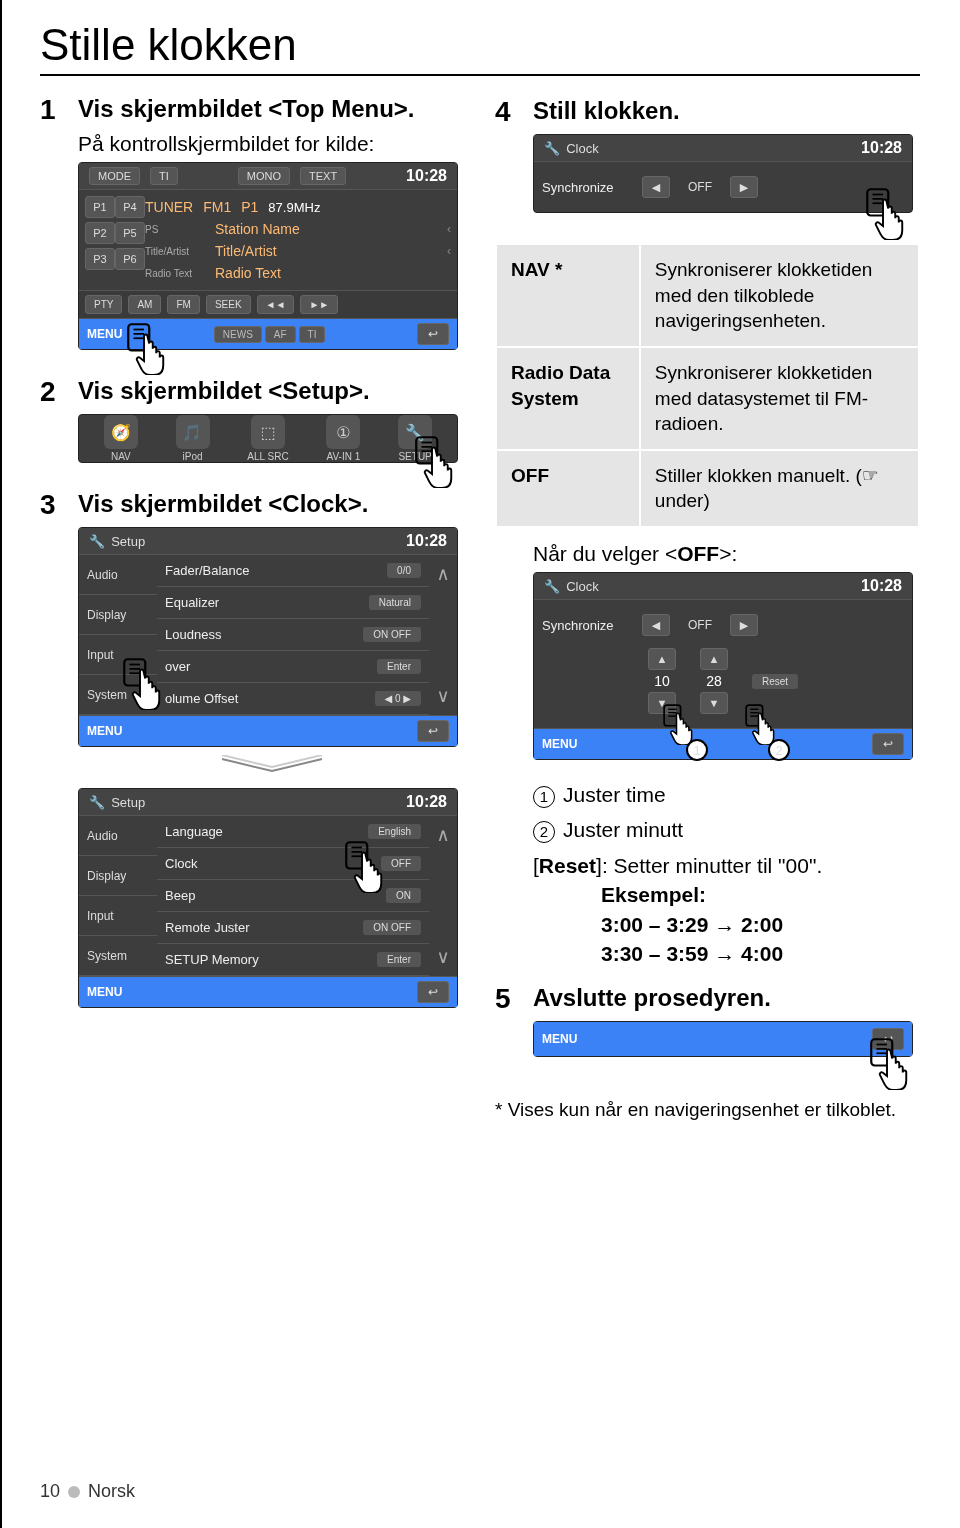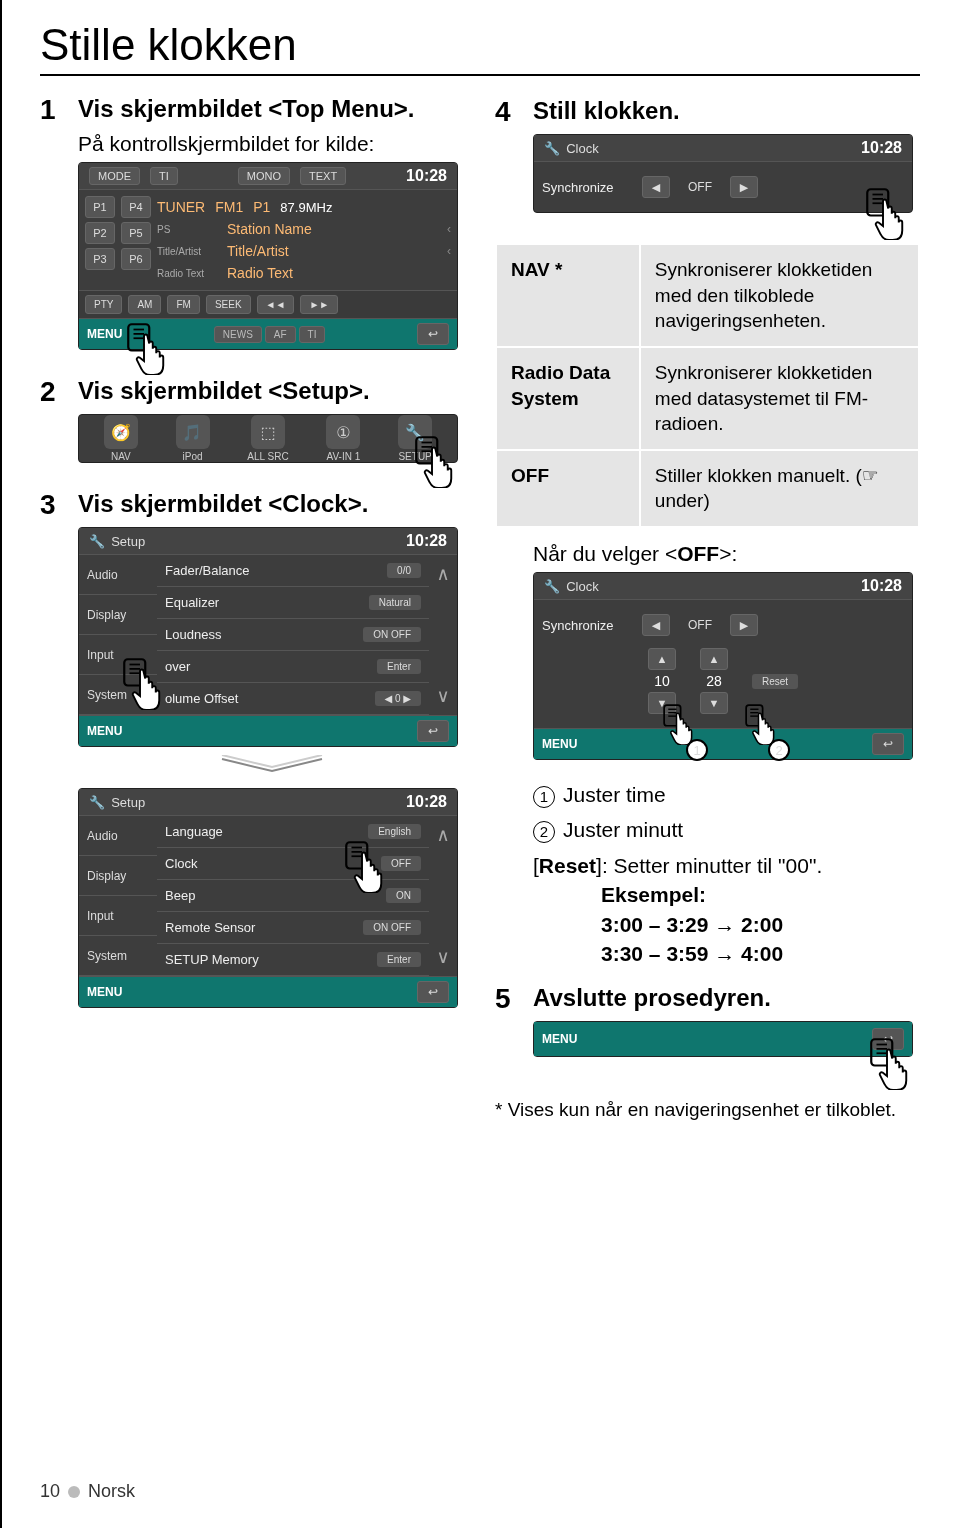--- a/index.html
+++ b/index.html
@@ -75,21 +75,21 @@
   .pill {
     background: #555;
     border: 1px solid #666;
     border-radius: 3px;
     padding: 2px 8px;
     font-size: 11px;
   }
   .screen-time { font-size: 16px; font-weight: 700; color: #fff; }
 
   
-  .tuner-body { display:flex; padding:6px; gap:6px; }
+  .tuner-body { display:flex; padding:6px; }
   .preset-col { display:flex; flex-direction:column; gap:4px; }
   .preset-btn {
     background:#555; border:1px solid #666; border-radius:3px;
     width:30px; height:22px; font-size:11px; display:flex;
     align-items:center; justify-content:center;
   }
   .tuner-main { flex:1; }
   .tuner-row { display:flex; align-items:center; gap:10px; padding:3px 0; font-size:12px; }
   .tuner-label { width:60px; color:#aaa; font-size:10px; }
   .tuner-value { color:#fdba74; font-size:14px; }
@@ -100,21 +100,21 @@
   .bottom-row {
     display:flex; gap:6px; padding:4px 6px; align-items:center;
     background:#3a3a3a; border-top:1px solid #555;
   }
   .bottom-btn {
     background:#555; border:1px solid #666; border-radius:3px;
     padding:3px 8px; font-size:10px; min-width:30px; text-align:center;
   }
   .menu-row {
     display:flex; justify-content:space-between; align-items:center;
-    padding:4px 8px; background:#0f766e; border-top:1px solid #555;
+    padding:4px 8px; background:#3b82f6; border-top:1px solid #555;
   }
   .menu-label { font-size:12px; font-weight:700; color:#fff; }
   .ret-btn {
     background:#555; border:1px solid #666; border-radius:3px;
     padding:3px 10px; font-size:12px;
   }
 
   
   .navbar-screen { height:64px; display:flex; align-items:center; justify-content:space-around; padding:0 6px; }
   .nav-item { display:flex; flex-direction:column; align-items:center; gap:2px; font-size:10px; color:#ccc; }
@@ -442,21 +442,21 @@
             </div>
           <div class="setup-row">
               <span class="setup-key">Clock</span>
               <span class="val-pill">OFF</span>
             </div>
           <div class="setup-row">
               <span class="setup-key">Beep</span>
               <span class="val-pill">ON</span>
             </div>
           <div class="setup-row">
-              <span class="setup-key">Remote Sensor</span>
+              <span class="setup-key">Remote Juster</span>
               <span class="val-pill">ON  OFF</span>
             </div>
           <div class="setup-row">
               <span class="setup-key">SETUP Memory</span>
               <span class="val-pill">Enter</span>
             </div>
         </div>
         <div class="scroll-arrow">
             <span>∧</span>
             <span>∨</span>

